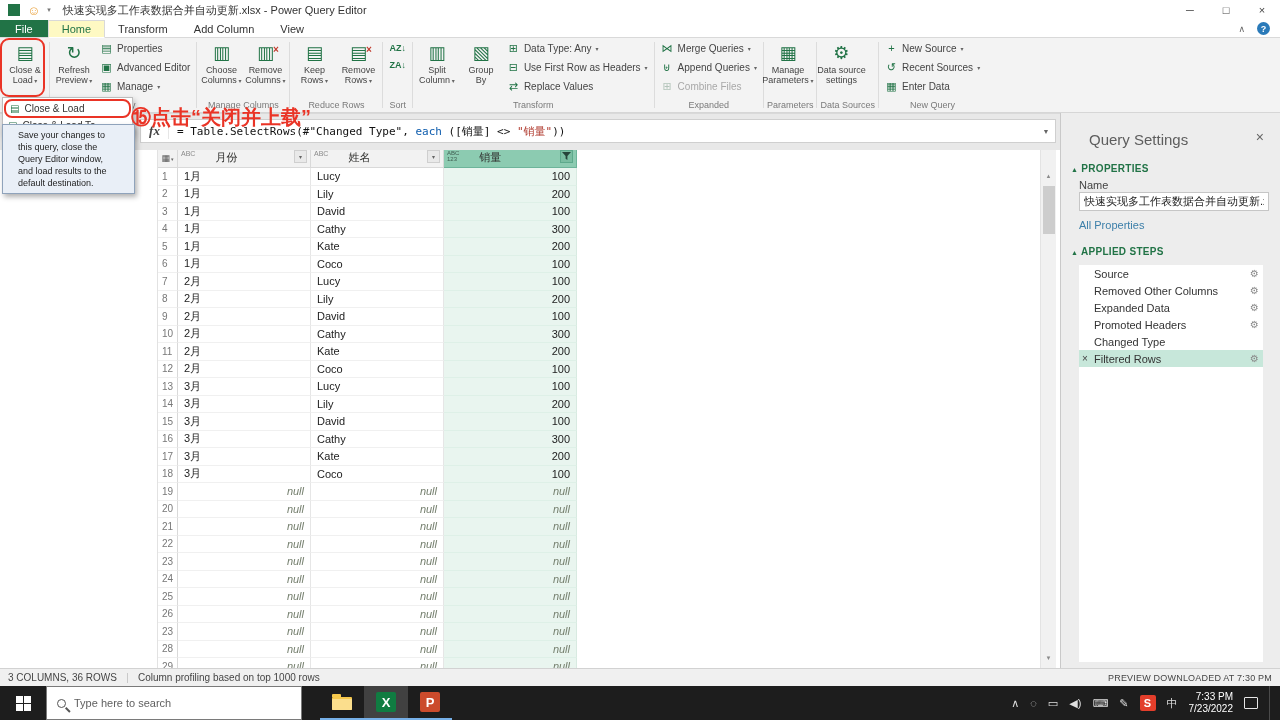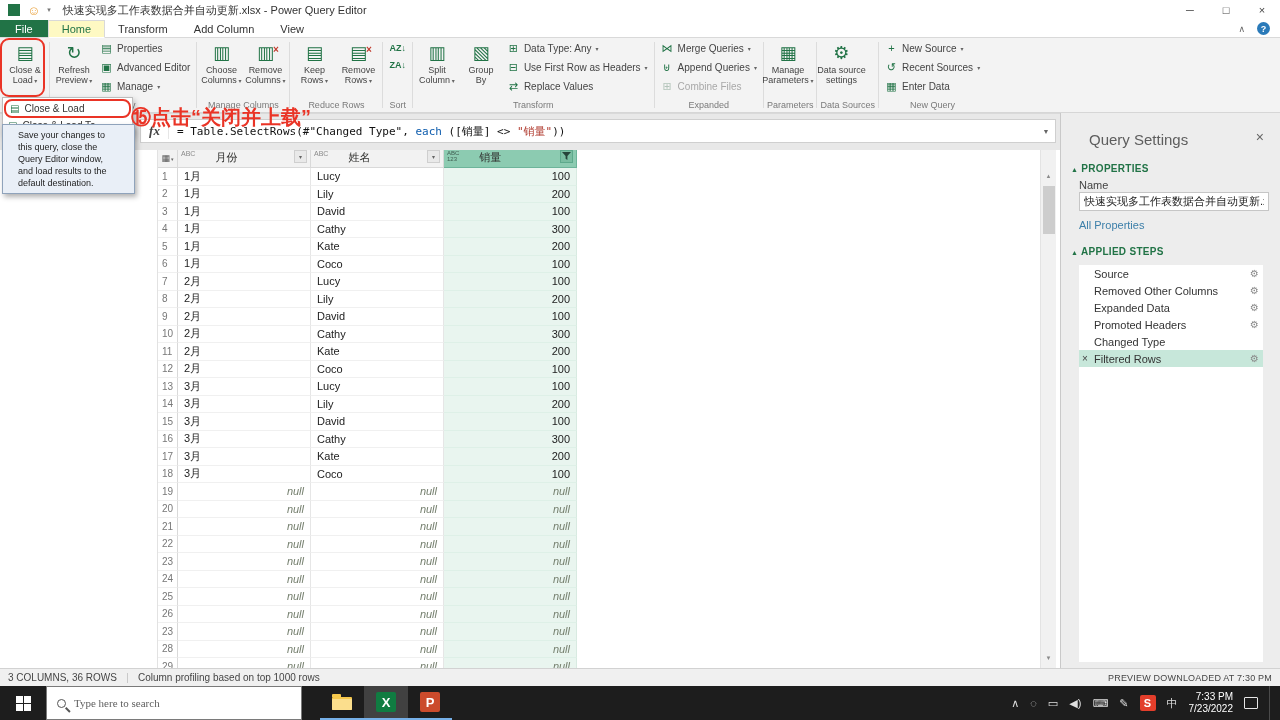--- a/index.html
+++ b/index.html
@@ -102,21 +102,21 @@
 #sb-right{margin-left:auto;padding-right:8px;font-size:9px;letter-spacing:.2px}
 
 
 #taskbar{left:0;top:686px;width:1280px;height:34px;background:#1d1d1d;display:flex;align-items:center;color:#e8e8e8}
 #start{width:46px;height:34px;display:flex;align-items:center;justify-content:center}
 .winlogo{display:grid;grid-template-columns:7px 7px;grid-template-rows:7px 7px;gap:1px}
 .winlogo div{background:#fdfdfd}
 #tb-search{width:256px;height:34px;background:#fff;display:flex;align-items:center;gap:8px;padding-left:10px;border:1px solid #7a7a7a}
 .mag{width:9px;height:9px;border:1.5px solid #555;border-radius:50%;position:relative;flex:none}
 .mag::after{content:"";position:absolute;width:6px;height:1.5px;background:#555;transform:rotate(45deg);left:7px;top:9px}
-#tb-search input{border:none;outline:none;background:transparent;font-family:Liberation Serif, serif;font-size:11px;color:#333;width:190px}
+#tb-search input{border:none;outline:none;background:transparent;font-family:Liberation Sans, sans-serif;font-size:11px;color:#333;width:190px}
 #tb-search input::placeholder{color:#5f5f5f;opacity:1}
 .task-icon{width:44px;height:34px;display:flex;align-items:center;justify-content:center;border-bottom:2px solid #76b0e8}
 .task-icon.active{background:rgba(255,255,255,.16)}
 .excel-logo{width:20px;height:20px;background:#107c41;color:#fff;font-weight:bold;font-size:13px;display:flex;align-items:center;justify-content:center;border-radius:2px}
 .ppt-logo{width:20px;height:20px;background:#cb4b2c;color:#fff;font-weight:bold;font-size:13px;display:flex;align-items:center;justify-content:center;border-radius:2px}
 .folder{width:20px;height:13px;background:#f6c84c;border-radius:1px;position:relative;margin-top:3px}
 .folder::before{content:"";position:absolute;top:-3px;left:0;width:9px;height:3px;background:#f6c84c;border-radius:1px 1px 0 0}
 .folder::after{content:"";position:absolute;top:2px;left:0;width:20px;height:11px;background:#fbde8d;border-radius:1px}
 #tray{margin-left:auto;display:flex;align-items:center;gap:11px;padding-right:6px}
 .tray-ic{font-size:11px;color:#dfdfdf;line-height:1}

